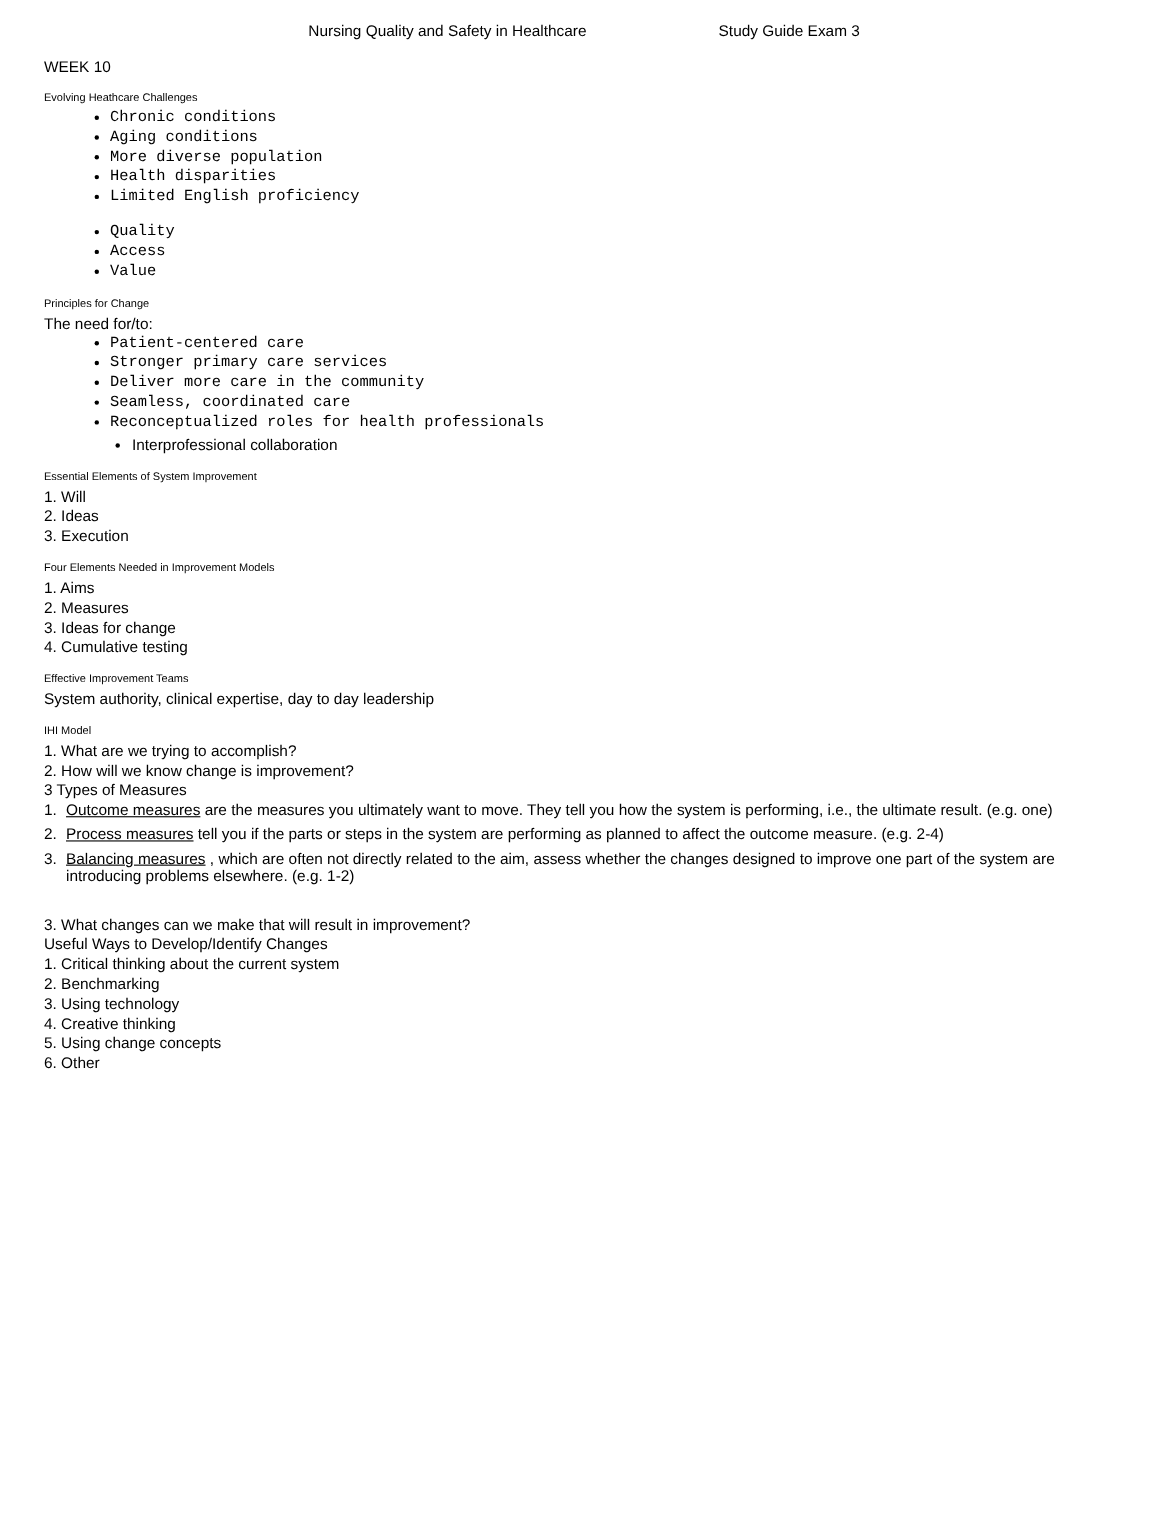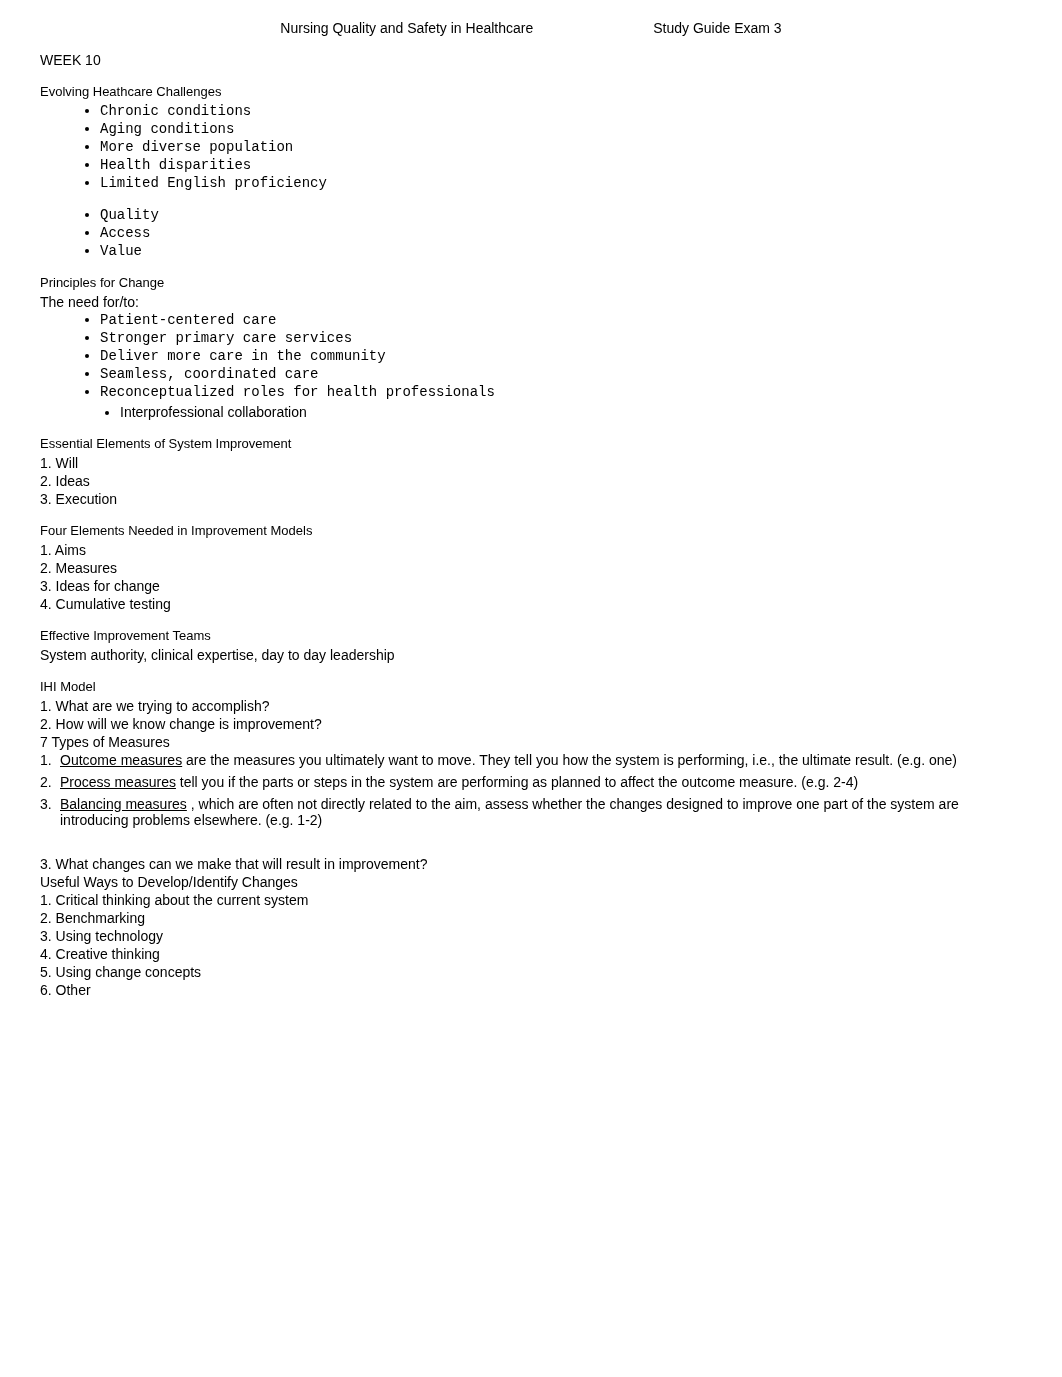--- a/index.html
+++ b/index.html
@@ -22,21 +22,21 @@
       gap: 120px;
       margin-bottom: 16px;
       font-size: 14px;
     }
     .week-title {
       font-size: 14px;
       font-weight: normal;
       margin-bottom: 4px;
     }
     .section-heading {
-      font-size: 13px;
+      font-size: 10px;
       font-weight: normal;
       margin-top: 16px;
       margin-bottom: 4px;
     }
     .bullet-list {
       list-style: disc;
       padding-left: 60px;
       margin-bottom: 4px;
       font-family: Liberation Mono, monospace;
     }
@@ -132,21 +132,21 @@
 
 <div class="section-block">
   <div class="section-heading">Effective Improvement Teams</div>
   <div class="plain-text">System authority,    clinical expertise, day to day leadership</div>
 </div>
 
 <div class="section-block">
   <div class="section-heading">IHI Model</div>
   <div class="plain-text">1. What are we trying to accomplish?</div>
   <div class="plain-text">2. How will we know change is improvement?</div>
-  <div class="plain-text">7 Types of Measures</div>
+  <div class="plain-text">3 Types of Measures</div>
 
   <div class="measure-item">
     <span class="measure-num">1.</span>
     <span class="measure-content">
       <span class="measure-label">Outcome measures</span><span>   are the measures you ultimately want to move. They tell you how the system is performing, i.e., the ultimate result. (e.g. one)</span>
     </span>
   </div>
 
   <div class="measure-item">
     <span class="measure-num">2.</span>

